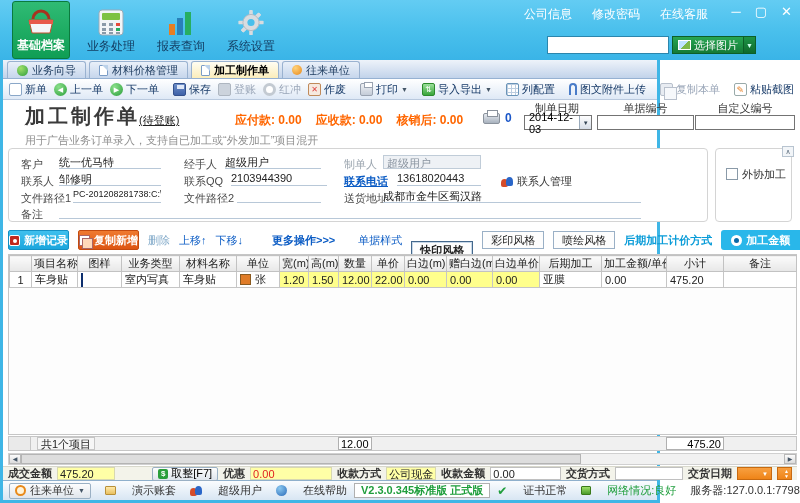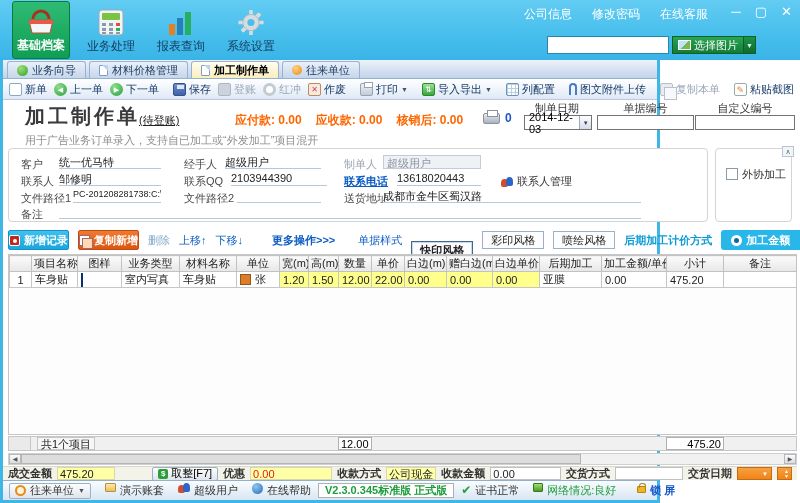--- a/index.html
+++ b/index.html
@@ -136,21 +136,21 @@
 .date-orange{height:13px;width:48px;background:linear-gradient(#f8a040,#ef8418);border:1px solid #c86a10;display:flex;align-items:center;cursor:pointer;}
 .date-orange .da{margin-left:auto;font-size:6px;color:#fff;padding-right:3px;}
 .spinner{height:13px;width:20px;background:linear-gradient(#f8a040,#ef8418);border:1px solid #c86a10;position:relative;cursor:pointer;}
 .spinner::before{content:"▲";position:absolute;right:2px;top:0px;font-size:5px;color:#fff;}
 .spinner::after{content:"▼";position:absolute;right:2px;bottom:0px;font-size:5px;color:#fff;}
 
 
 .statusbar{height:20px;background:linear-gradient(#fafcfe,#d8e6f3);border-top:1px solid #8fb0cc;display:flex;align-items:center;gap:7px;padding:0 6px;font-size:11px;color:#333;white-space:nowrap;}
 .ssep{width:1px;height:13px;background:#aabdd2;}
 .sbtn{height:16px;display:flex;align-items:center;gap:4px;background:linear-gradient(#fdfdfd,#dfe5ec);border:1px solid #9ab0c4;border-radius:2px;padding:0 5px;cursor:pointer;}
-.sitem{display:flex;gap:4px;cursor:pointer;}
+.sitem{display:flex;align-items:center;gap:16px;cursor:pointer;}
 .partner-ic{width:11px;height:11px;border-radius:50%;border:2px solid #e8891a;background:#fff3d8;}
 .book-ic{width:11px;height:9px;background:linear-gradient(#ffe9a8,#e8c060);border:1px solid #b89038;border-radius:1px;}
 .globe2-ic{width:11px;height:11px;border-radius:50%;background:radial-gradient(circle at 35% 30%,#8ac8f0,#2a6ab8);}
 .version-box{height:15px;background:#fff;border:1px solid #b0b0b0;color:#1f9e3c;font-weight:bold;padding:0 6px;line-height:13px;}
 .check-ic{color:#1f9e3c;font-weight:bold;font-size:12px;}
 .net-ic{width:10px;height:9px;background:linear-gradient(#9fe06a,#4a9a2a);border:1px solid #3a7a1a;border-radius:1px;}
 .green{color:#1f9e3c;}
 .lock-label{color:#1557c8;font-weight:bold;letter-spacing:3px;}
 .lock-ic{width:9px;height:7px;background:#f0b428;border:1px solid #b8860b;border-radius:1px;position:relative;margin-top:3px;}
 .lock-ic::before{content:"";position:absolute;left:1px;top:-4px;width:5px;height:4px;border:1px solid #b8860b;border-bottom:none;border-radius:3px 3px 0 0;}
@@ -540,20 +540,21 @@
       <span class="sitem">
           <span class="check-ic">✔</span>
           <span>证书正常</span>
         </span>
       <span class="ssep"></span>
       <span class="sitem green">
           <span class="net-ic"></span>
           <span>网络情况:良好</span>
         </span>
       <span class="ssep"></span>
+      <span>服务器:127.0.0.1:7798</span>
       <span class="ssep"></span>
       <span class="sitem">
           <span class="lock-ic"></span>
           <span class="lock-label">锁屏</span>
         </span>
       <span class="spacer"></span>
 
     </div>
   </div>
 </div>

